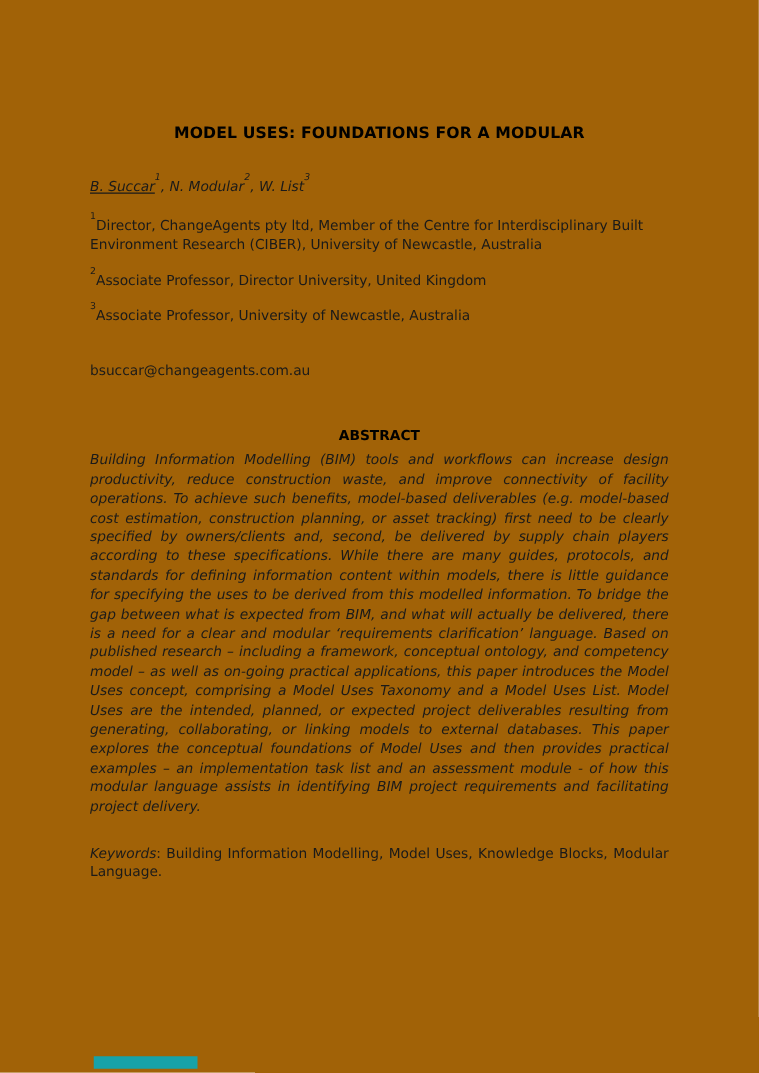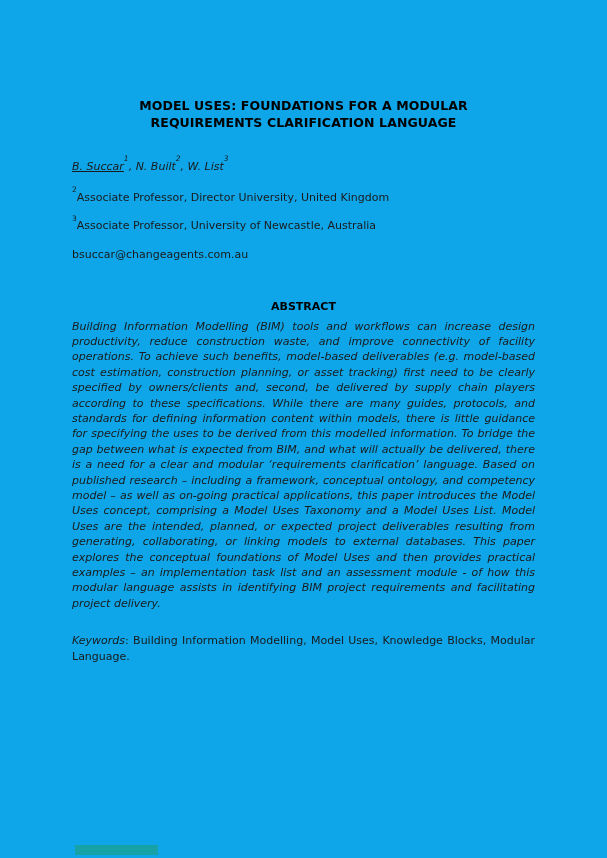--- a/index.html
+++ b/index.html
@@ -9,21 +9,21 @@
     height: 858px;
     position: relative;
     overflow: hidden;
     font-family: "DejaVu Sans", "Liberation Sans", sans-serif;
     color: #1a1a1a;
   }
   .page {
     position: absolute;
     left: 0; top: 0;
     width: 607px; height: 858px;
-    background: #0ea5e9;
+    background: #a16207;
   }
   .content {
     position: absolute;
     left: 72px;
     top: 0;
     width: 463px;
     font-size: 11px;
     line-height: 15.4px;
   }
   .title {
@@ -41,21 +41,21 @@
   }
   .author-underline { text-decoration: underline; }
   sup.affsup {
     font-size: 7.5px;
     line-height: 0;
     position: relative;
     top: -4px;
   }
   .aff { margin-top: 15.5px; }
   .aff + .aff { margin-top: 13px; }
-  .email-line { margin-top: 13px; }
+  .email-line { margin-top: 28px; }
   .abstract-heading {
     margin-top: 37px;
     font-weight: 700;
     color: #000000;
     text-align: center;
   }
   .abstract-body {
     margin-top: 4px;
     text-align: justify;
     font-style: italic;
@@ -75,25 +75,25 @@
   }
 </style>
 </head>
 <body>
 
 <div class="page">
   <div class="content">
 
     <div class="title">
       <div>MODEL USES: FOUNDATIONS FOR A MODULAR</div>
-      <div>REQUIREMENTS CLARIFICATION LANGUAGE</div>
     </div>
 
-    <p class="authors-line"><span class="author-underline">B. Succar</span><sup class="affsup">1</sup><span>, </span><span>N. Built</span><sup class="affsup">2</sup><span>, </span><span>W. List</span><sup class="affsup">3</sup></p>
+    <p class="authors-line"><span class="author-underline">B. Succar</span><sup class="affsup">1</sup><span>, </span><span>N. Modular</span><sup class="affsup">2</sup><span>, </span><span>W. List</span><sup class="affsup">3</sup></p>
 
+    <p class="aff"><sup class="affsup">1</sup><span>Director, ChangeAgents pty ltd, Member of the Centre for Interdisciplinary Built Environment Research (CIBER), University of Newcastle, Australia</span></p>
 
     <p class="aff"><sup class="affsup">2</sup><span>Associate Professor, Director University, United Kingdom</span></p>
 
     <p class="aff"><sup class="affsup">3</sup><span>Associate Professor, University of Newcastle, Australia</span></p>
 
     <p class="email-line">bsuccar@changeagents.com.au</p>
 
     <p class="abstract-heading">ABSTRACT</p>
 
     <p class="abstract-body">Building Information Modelling (BIM) tools and workflows can increase design productivity, reduce construction waste, and improve connectivity of facility operations. To achieve such benefits, model-based deliverables (e.g. model-based cost estimation, construction planning, or asset tracking) first need to be clearly specified by owners/clients and, second, be delivered by supply chain players according to these specifications. While there are many guides, protocols, and standards for defining information content within models, there is little guidance for specifying the uses to be derived from this modelled information. To bridge the gap between what is expected from BIM, and what will actually be delivered, there is a need for a clear and modular ‘requirements clarification’ language. Based on published research – including a framework, conceptual ontology, and competency model – as well as on-going practical applications, this paper introduces the Model Uses concept, comprising a Model Uses Taxonomy and a Model Uses List. Model Uses are the intended, planned, or expected project deliverables resulting from generating, collaborating, or linking models to external databases. This paper explores the conceptual foundations of Model Uses and then provides practical examples – an implementation task list and an assessment module - of how this modular language assists in identifying BIM project requirements and facilitating project delivery.</p>

